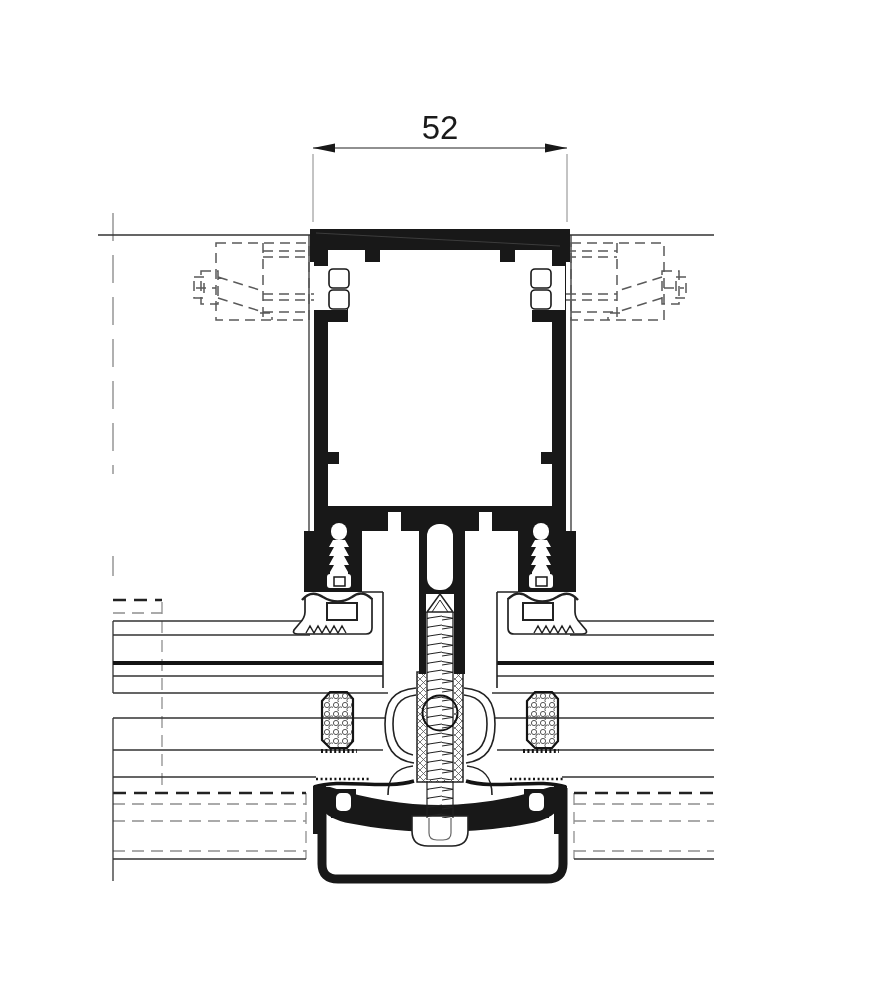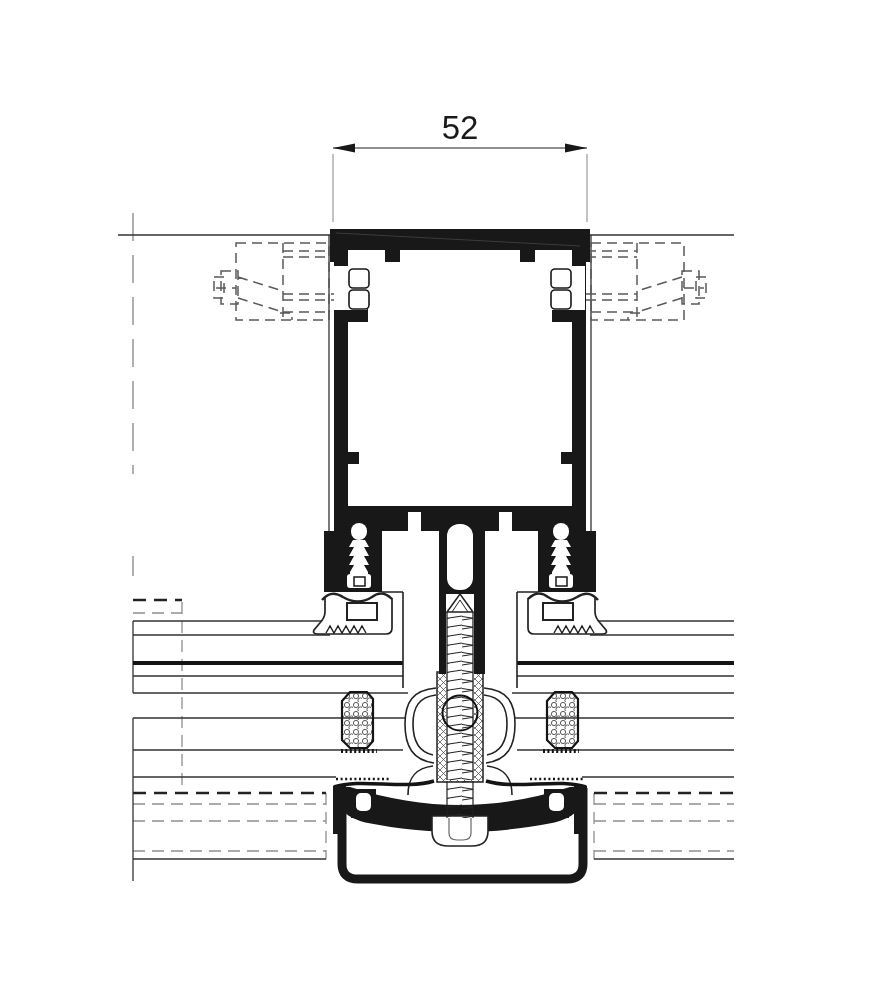--- a/index.html
+++ b/index.html
@@ -1,16 +1,16 @@
 <!DOCTYPE html>
 <html><head>
 <meta charset="utf-8">
 <style>
   html,body{margin:0;padding:0;background:#ffffff;}
-  .sheet{width:714px;height:1000px;position:relative;background:#fff;overflow:hidden;padding-left:20px;}
+  .sheet{width:714px;height:1000px;position:relative;background:#fff;overflow:hidden;}
   svg{display:block;}
   text.dim{font-family:"Liberation Sans","DejaVu Sans",sans-serif;font-size:33px;fill:#1a1a1a;}
 </style>
 </head>
 <body>
 
 <div class="sheet">
 <svg width="875" height="1000" viewBox="0 0 875 1000">
   <defs>
     <pattern id="xh" width="7" height="7" patternUnits="userSpaceOnUse">

